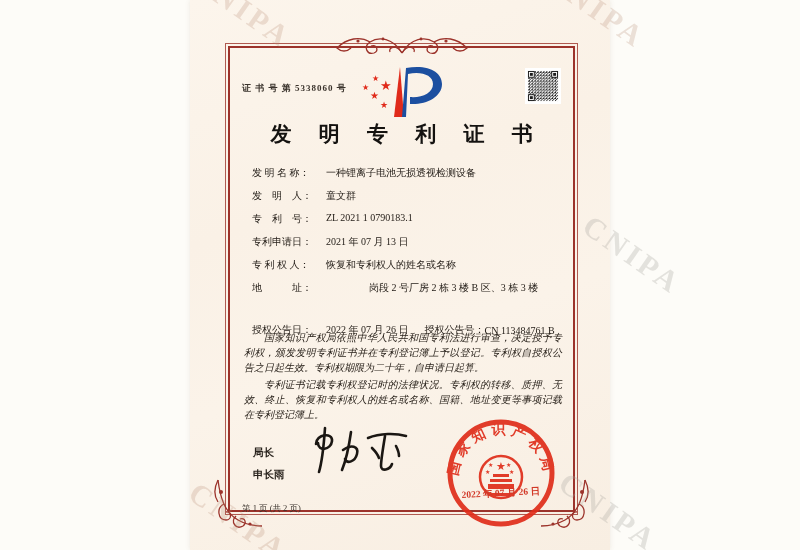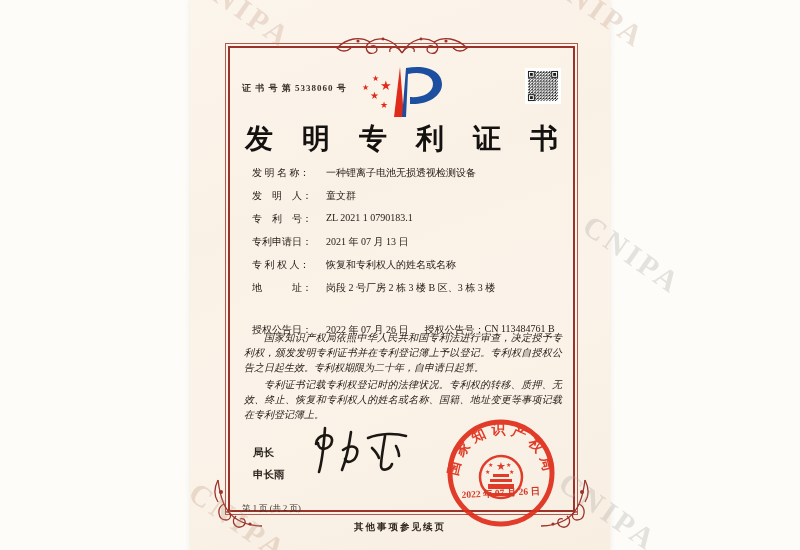--- a/index.html
+++ b/index.html
@@ -58,32 +58,32 @@
 
   .logo { position: absolute; left: 126px; top: 20px; }
 
   .qr {
     position: absolute; right: 16px; top: 24px; width: 36px; height: 36px;
     background: #ffffff; padding: 2px;
   }
 
   .title {
     position: absolute; left: 0; right: 0; top: 76px;
-    text-align: center; font-size: 28px; font-weight: bold;
+    text-align: center; font-size: 21px; font-weight: bold;
     letter-spacing: 11px; text-indent: 11px; color: #141210;
   }
 
   .fields { position: absolute; left: 26px; top: 122px; width: 310px; color: #27211b; }
   .frow { display: flex; align-items: flex-start; height: 23px; font-size: 10px; font-weight: 400; }
   .frow .lbl { width: 74px; flex: 0 0 74px; white-space: nowrap; }
   .frow .val { white-space: nowrap; }
-  .frow.addr { height: 32px; }
+  .frow.addr { height: 32px; gap: 43px; }
   .frow.addr .vals { line-height: 13px; }
   .frow.last { height: 23px; margin-top: 10px; }
-  .pair2 { margin-left: 16px; display: flex; }
+  .pair2 { margin-left: 16px; display: flex; align-items: center; }
   .pair2 .lbl { width: auto; flex: none; }
 
   .body-text {
     position: absolute; left: 16px; top: 284px; width: 322px;
     font-size: 10px; font-style: italic; color: #2b241d;
     line-height: 15px; text-align: justify;
   }
   .body-text p { text-indent: 2em; margin: 2px; }
 
   .director { position: absolute; left: 27px; top: 398px; font-size: 10.5px; font-weight: bold; color: #27211b; line-height: 22px; }
@@ -277,15 +277,14 @@
             </g>
           </g>
 
           <text x="56" y="79" text-anchor="middle" font-size="9.5" font-weight="bold" fill="#cf2a18" transform="rotate(-3 56 79)">2022 年 07 月 26 日</text>
         </g>
       </svg>
 
       <div class="page-info">第 1 页 (共 2 页)</div>
     </div>
 
-    <div class="continuation">其他事项参见续页</div>
   </div>
 </div>
 
 </body></html>

